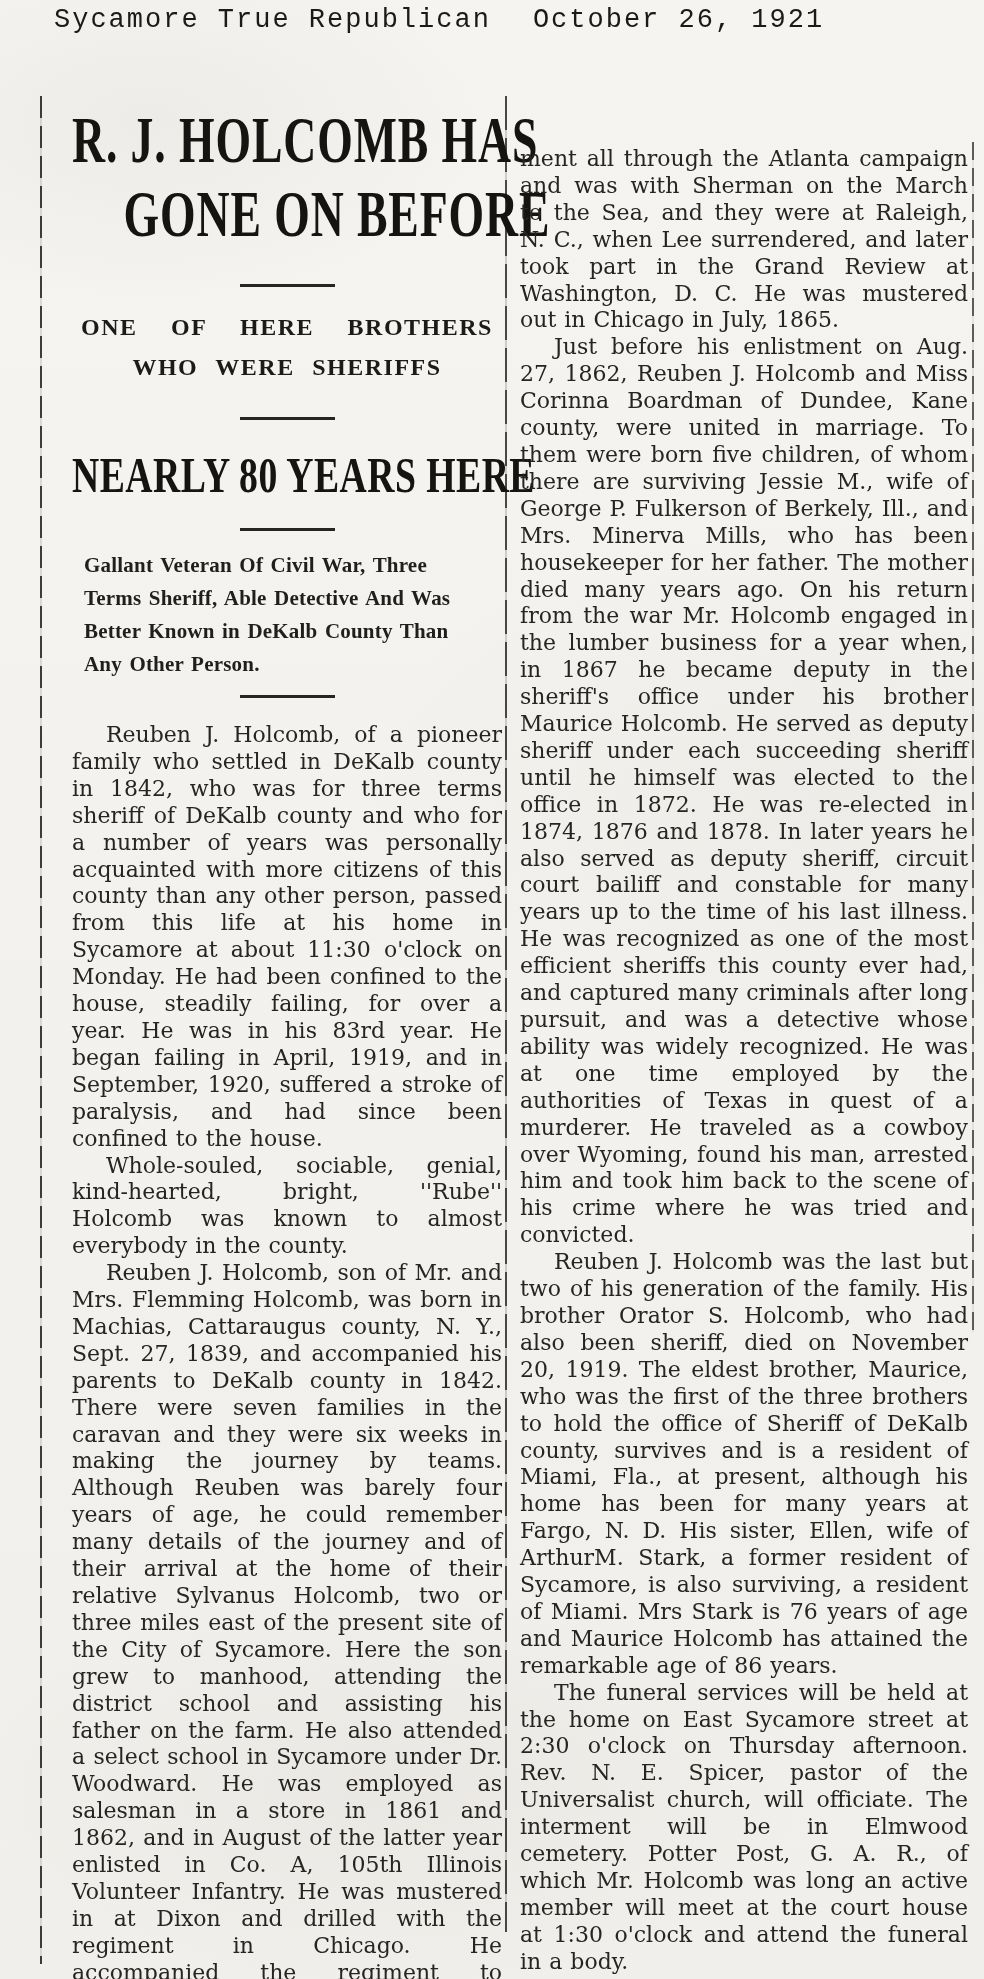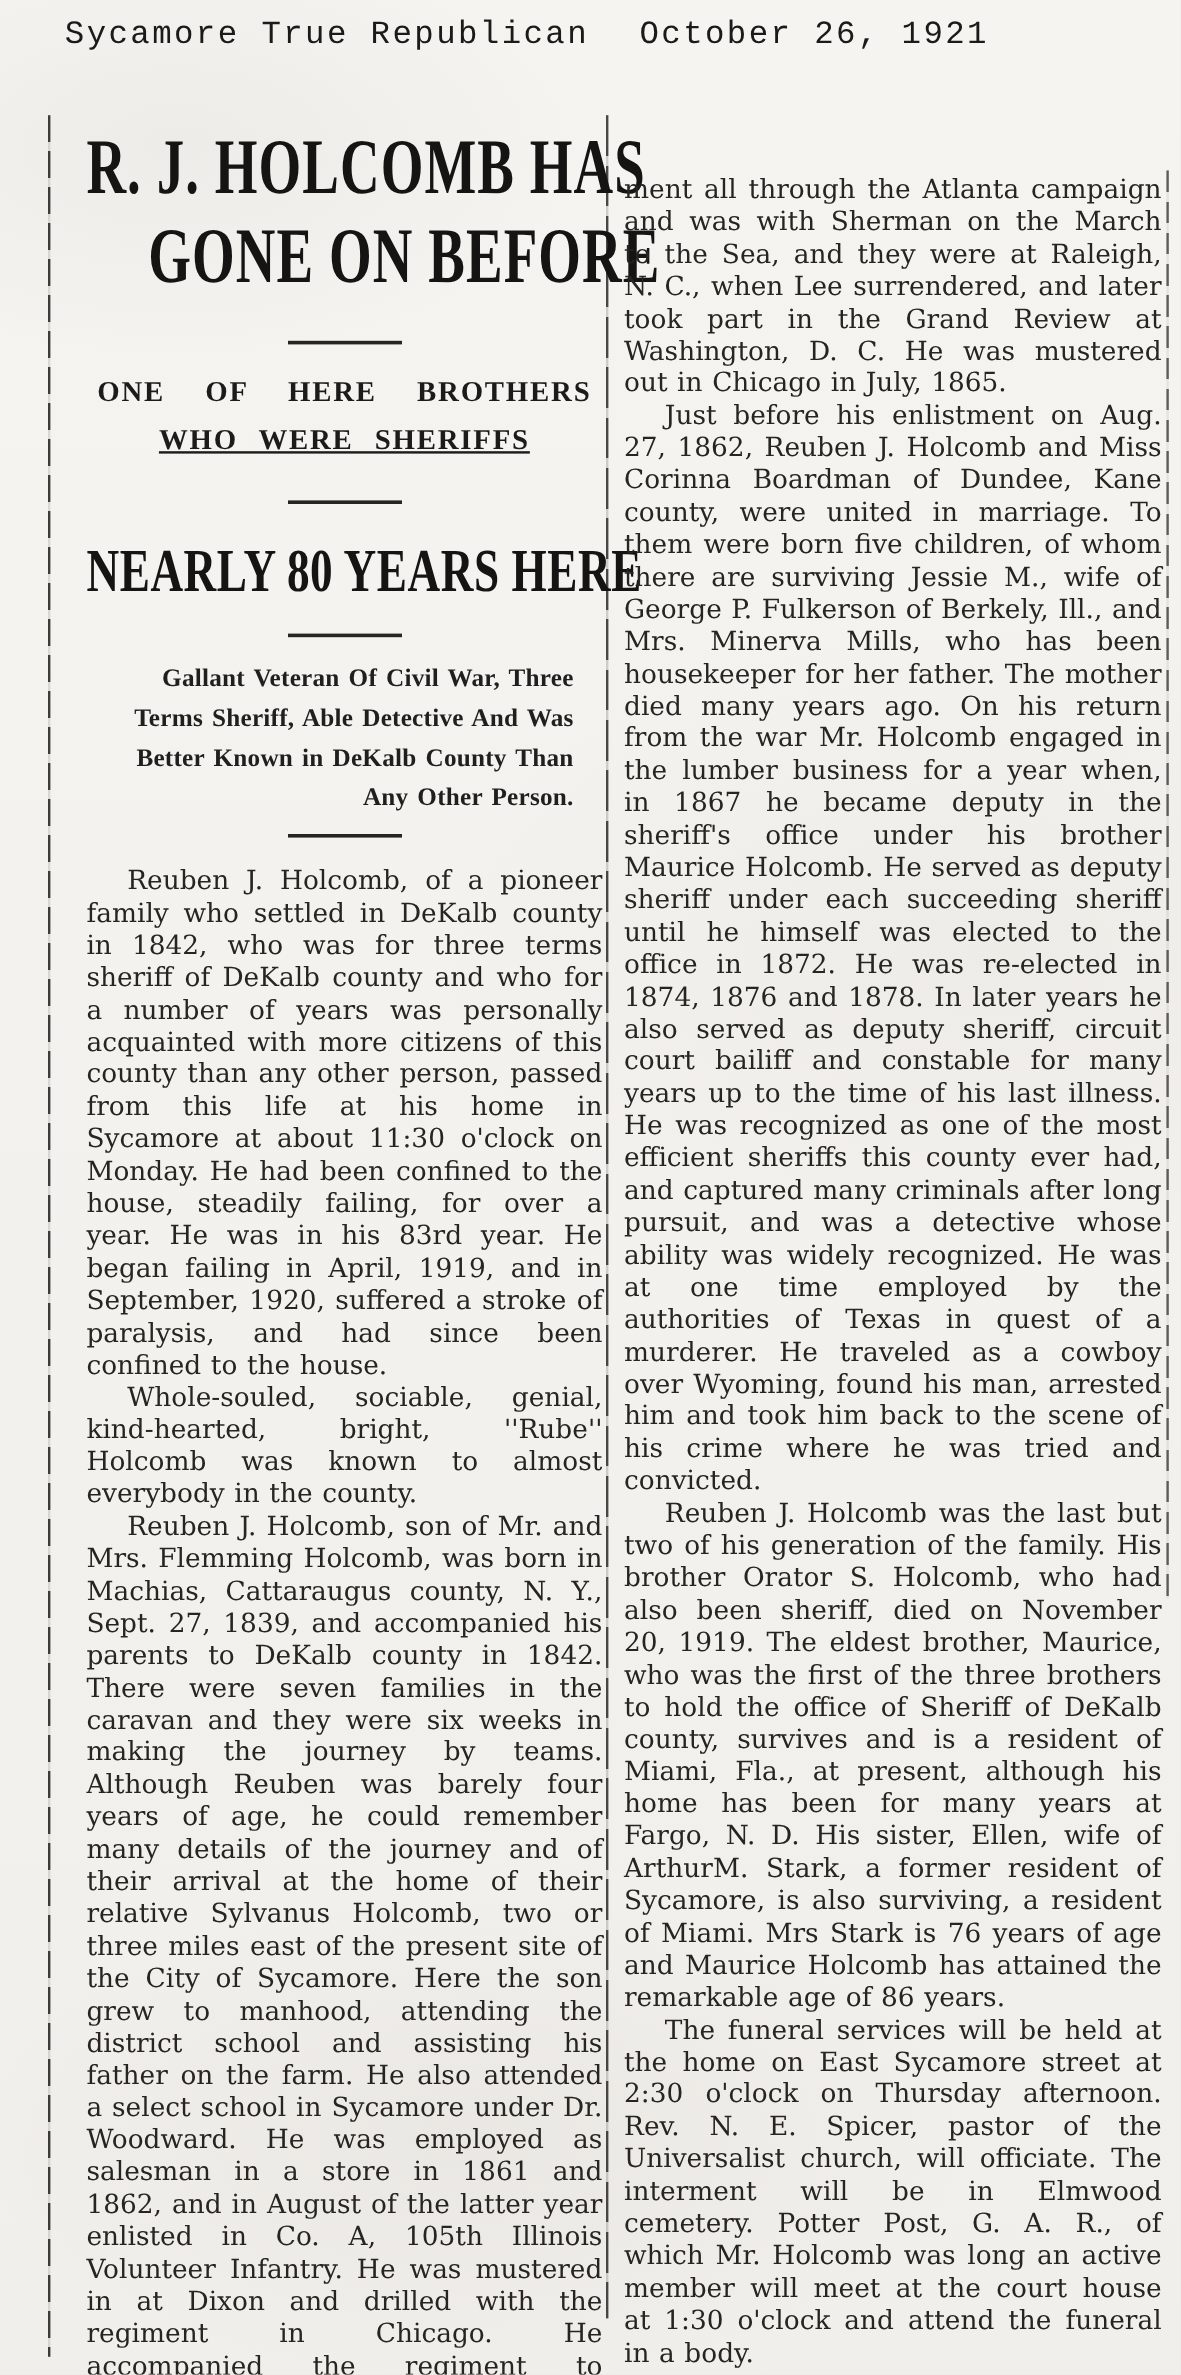--- a/index.html
+++ b/index.html
@@ -14,21 +14,21 @@
       radial-gradient(ellipse 700px 400px at 85% 40%, rgba(90,85,75,0.04), transparent 70%),
       radial-gradient(ellipse 600px 300px at 40% 90%, rgba(90,85,75,0.05), transparent 70%),
       linear-gradient(#f5f4f1, #f1efeb);
     color: #232220;
     font-family: "DejaVu Serif", serif;
   }
 
   
   .masthead {
     position: absolute;
-    top: 15px; left: 54px;
+    top: 5px; left: 54px;
     font-family: "Liberation Mono", monospace;
     font-size: 27px;
     letter-spacing: 2px;
     color: #1b1a18;
     white-space: nowrap;
   }
   .issue-date { margin-left: 42px; }
 
   
   .vrule { position: absolute; width: 2px; }
@@ -74,41 +74,41 @@
   
   .subhead {
     margin: 0;
     font: 700 24px/40px "Liberation Serif", serif;
     letter-spacing: 1.5px;
     text-align: center;
     color: #1c1b19;
   }
   .sh-line { display: block; }
   .sh1 { word-spacing: 26px; }
-  .sh2 { word-spacing: 10px; text-decoration: underline; }
+  .sh2 { word-spacing: 10px; }
 
   
   .subhead2 {
     margin: 0;
     font: 700 41px/58px "Liberation Serif", serif;
     letter-spacing: 0.5px;
     white-space: nowrap;
     transform: scale(0.92, 1.24);
     transform-origin: left center;
     color: #151413;
   }
 
   
   .deck {
-    margin: 12px;
+    margin: 0;
     padding: 0 12px;
     font: 700 21px/33px "Liberation Serif", serif;
     letter-spacing: 0.2px;
     word-spacing: 2px;
-    text-align: right;
+    text-align: left;
     color: #201f1d;
   }
 
   
   .bp {
     margin: 0;
     font-size: 22px;
     line-height: 26.9px;
     text-align: justify;
     word-spacing: 1px;

